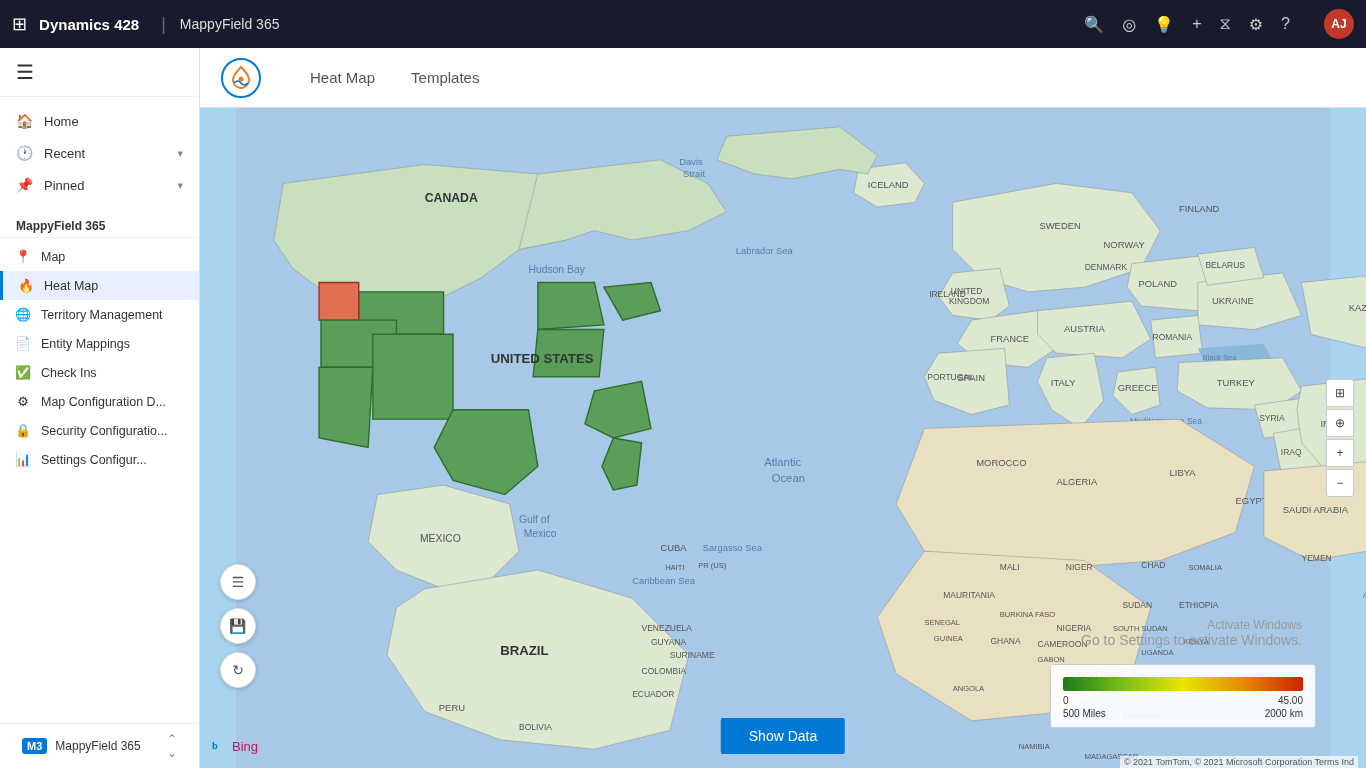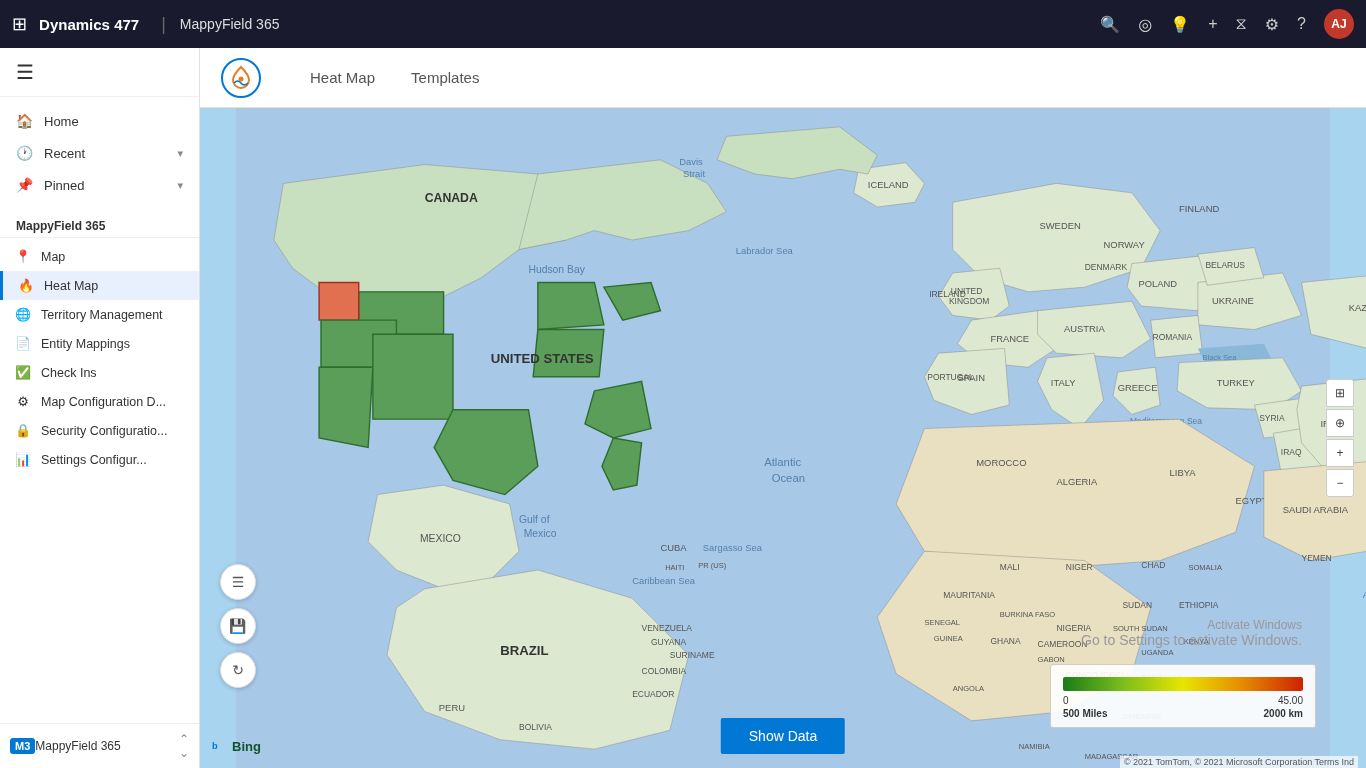--- a/index.html
+++ b/index.html
@@ -16,21 +16,21 @@
       gap: 8px;
       flex-shrink: 0;
       z-index: 100;
     }
     .top-nav .nav-dots { font-size: 18px; cursor: pointer; margin-right: 4px; }
     .top-nav .app-title { font-size: 15px; font-weight: 600; color: #fff; margin-right: 8px; }
     .top-nav .separator { color: #666; margin: 0 6px; font-size: 18px; }
     .top-nav .sub-app { font-size: 14px; color: #ddd; flex: 1; }
     .top-nav .nav-icons { display: flex; gap: 18px; align-items: center; }
     .top-nav .nav-icon { color: #ccc; font-size: 16px; cursor: pointer; }
-    .top-nav .avatar { background: #c0392b; border-radius: 50%; width: 30px; height: 30px; display: flex; align-items: center; justify-content: center; font-size: 12px; font-weight: 600; color: #fff; }
+    .top-nav .avatar { background: #c0392b; border-radius: 50%; width: 30px; height: 30px; display: flex; align-items: center; justify-content: center; font-size: 12px; font-weight: 600; color: #fff; margin-left: 16px; }
 
     
     .main-area { display: flex; flex: 1; overflow: hidden; }
 
     
     .sidebar {
       width: 200px;
       background: #fff;
       border-right: 1px solid #e0e0e0;
       display: flex;
@@ -70,24 +70,24 @@
       font-size: 12.5px;
       gap: 9px;
     }
     .app-nav-item.active { background: #e8f0fe; border-left: 3px solid #0078d4; }
     .app-nav-item .item-icon { font-size: 13px; width: 18px; text-align: center; }
 
     
     .sidebar-bottom {
       margin-top: auto;
       border-top: 1px solid #eee;
-      padding: 8px 10px;
-      display: flex;
-      align-items: center;
-      gap: 0;
+      padding: 8px 22px;
+      display: flex;
+      align-items: center;
+      gap: 8px;
       background: #fff;
     }
     .sidebar-bottom .m3-badge {
       background: #0078d4;
       color: #fff;
       border-radius: 3px;
       padding: 2px 5px;
       font-size: 11px;
       font-weight: 700;
     }
@@ -210,21 +210,21 @@
     .bing-watermark {
       position: absolute;
       bottom: 14px;
       left: 12px;
       display: flex;
       align-items: center;
       gap: 4px;
       font-size: 11px;
       color: #555;
     }
-    .bing-logo { font-size: 13px; font-weight: 700; color: #14532d; }
+    .bing-logo { font-size: 13px; font-weight: 400; color: #be185d; }
 
     
     .map-copyright {
       position: absolute;
       bottom: 0;
       right: 8px;
       font-size: 9px;
       color: #555;
       background: rgba(255,255,255,0.7);
       padding: 1px 4px;
@@ -239,21 +239,21 @@
       color: #999;
       text-align: right;
       pointer-events: none;
     }
   </style>
 </head>
 <body>
 
 <div class="top-nav">
   <span class="nav-dots">⊞</span>
-  <span class="app-title">Dynamics 477</span>
+  <span class="app-title">Dynamics 428</span>
   <span class="separator">|</span>
   <span class="sub-app">MappyField 365</span>
   <div class="nav-icons">
     <span class="nav-icon">🔍</span>
     <span class="nav-icon">◎</span>
     <span class="nav-icon">💡</span>
     <span class="nav-icon">+</span>
     <span class="nav-icon">⧖</span>
     <span class="nav-icon">⚙</span>
     <span class="nav-icon">?</span>
@@ -568,21 +568,21 @@
         </div>
       </div>
 
       
       <div class="map-legend">
         <div class="legend-bar"></div>
         <div class="legend-labels">
           <span>0</span>
           <span>45.00</span>
         </div>
-        <div class="legend-labels" style="margin-top:2px;font-weight:bold;">
+        <div class="legend-labels" style="margin-top:2px;">
           <span>500 Miles</span>
           <span>2000 km</span>
         </div>
       </div>
 
       
       <div class="activate-overlay">
         <div>Activate Windows</div>
         <div style="font-size:14px;">Go to Settings to activate Windows.</div>
       </div>

